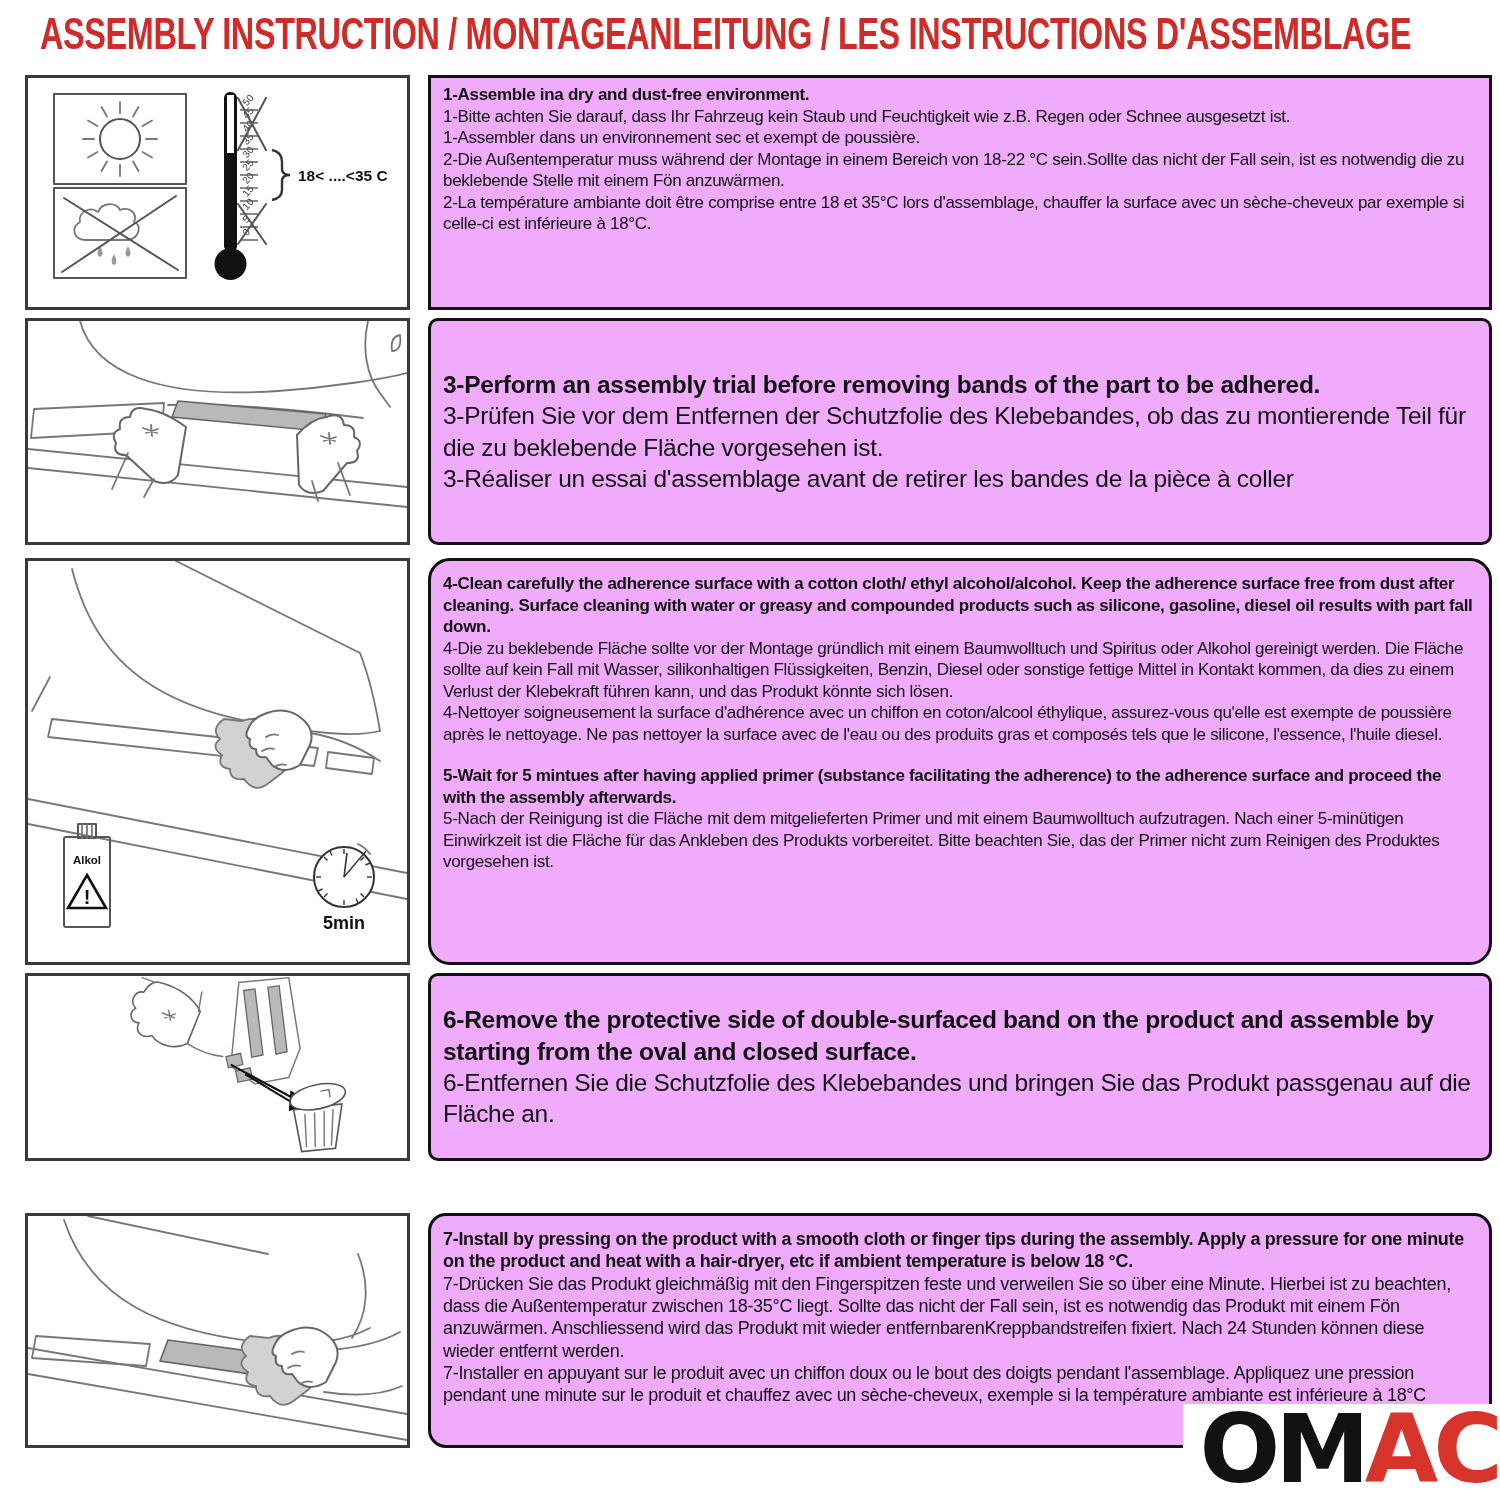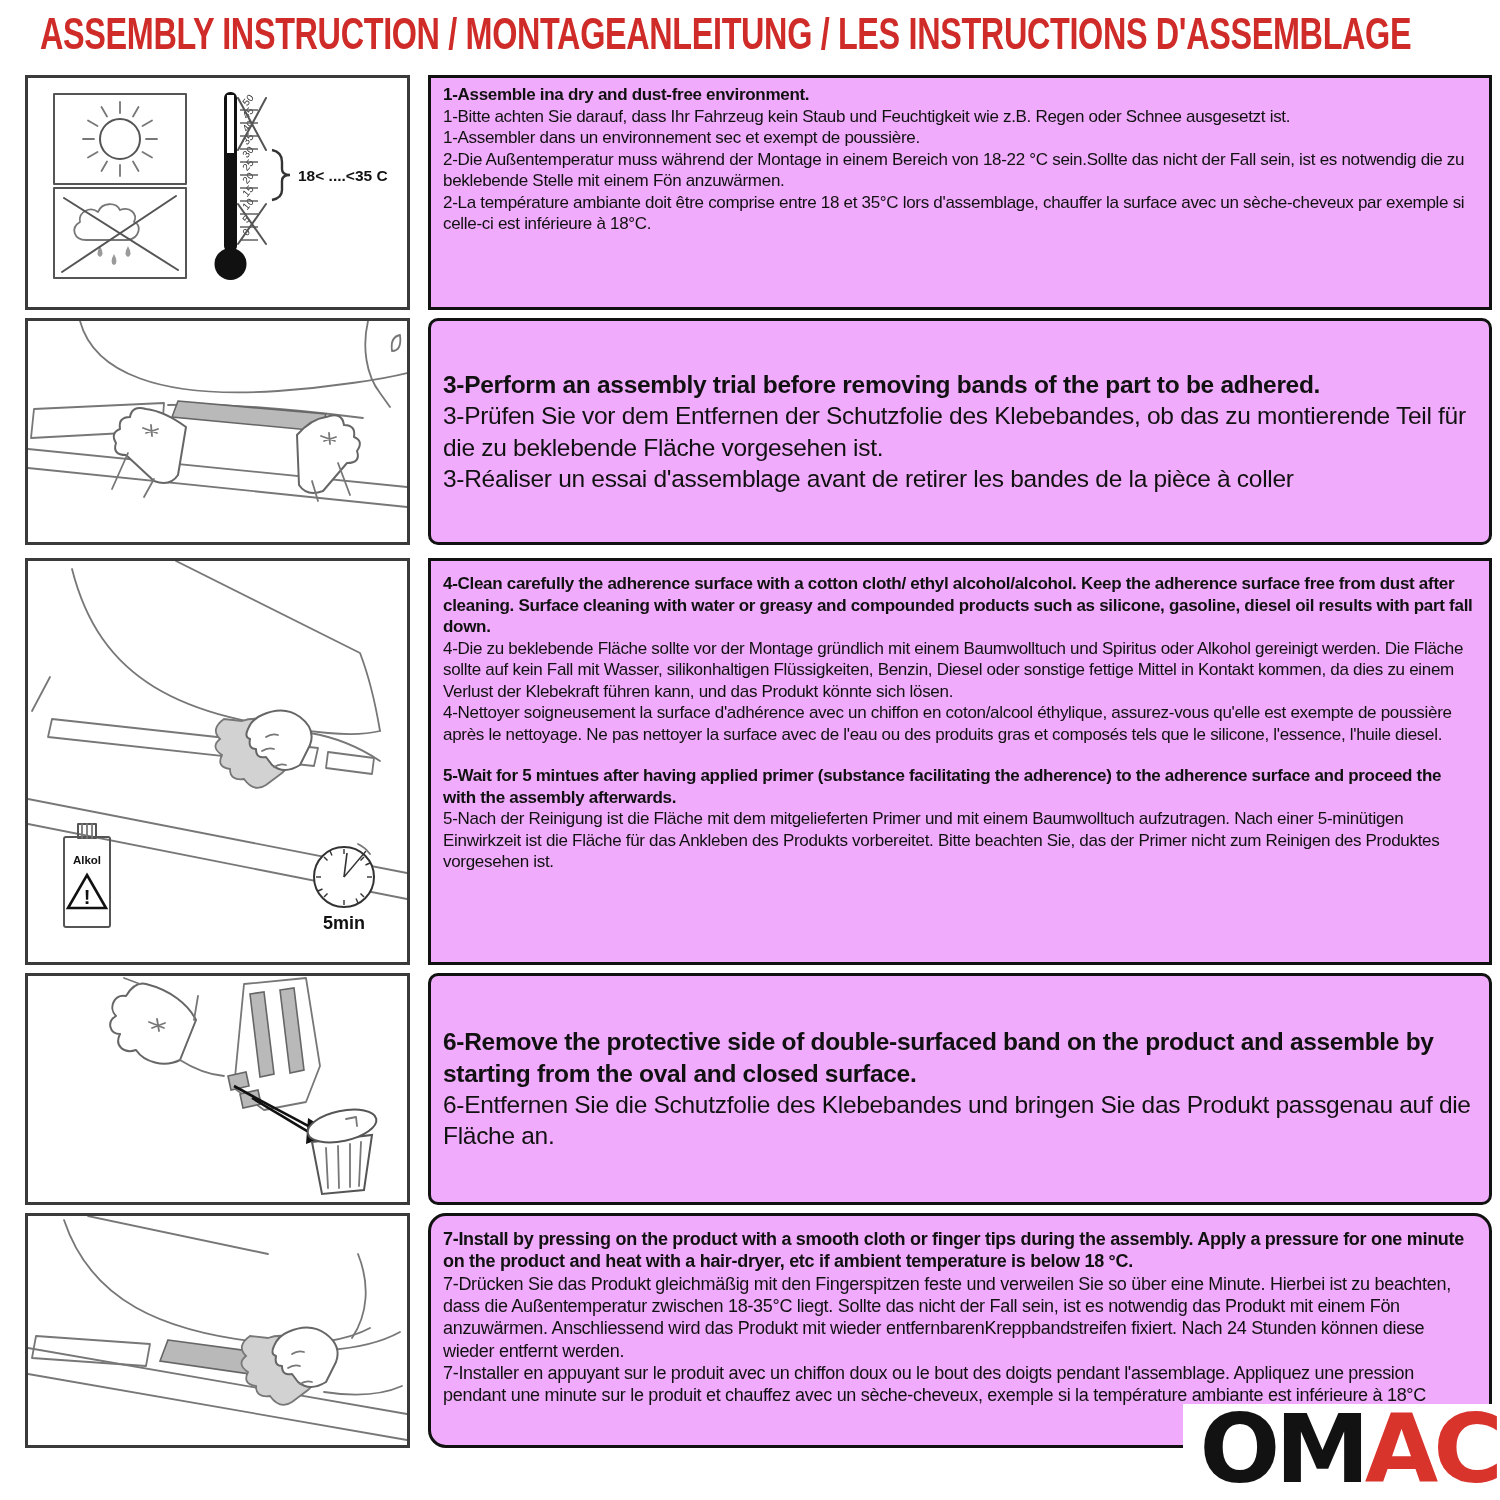--- a/index.html
+++ b/index.html
@@ -10,21 +10,21 @@
   .page-title{
     position:absolute;left:40px;top:8px;margin:0;
     font-size:45px;font-weight:700;color:#cf2b28;
     white-space:nowrap;letter-spacing:-0.5px;
     transform:scaleX(0.72);transform-origin:left top;
   }
   .row{position:absolute;left:25px;width:1467px;display:flex;}
   #row-1{top:75px;height:235px;}
   #row-2{top:318px;height:227px;}
   #row-3{top:558px;height:407px;}
-  #row-4{top:973px;height:232px;}
+  #row-4{top:973px;height:188px;}
   #row-5{top:1213px;height:235px;}
   .illus{
     width:385px;flex:0 0 385px;margin-right:18px;background:#fff;
     border:3px solid #3a3a3a;box-sizing:border-box;overflow:hidden;
   }
   .illus svg{display:block;width:100%;height:100%;}
   .txt{
     width:1064px;flex:0 0 1064px;background:#f0abfc;
     border:3px solid #111;box-sizing:border-box;
     padding:6px 12px 4px 12px;overflow:hidden;
@@ -228,21 +228,21 @@
             <line x1="342" y1="302" x2="337.5" y2="304"></line>
               <line x1="294.5" y1="328" x2="290" y2="330"></line>
           </g>
           <line x1="316" y1="316" x2="319" y2="292" stroke="#333" stroke-width="1.6"></line>
           <line x1="316" y1="316" x2="338" y2="290" stroke="#333" stroke-width="1.4"></line>
           <path d="M330,283 a32,32 0 0 1 12,10" class="ln-thin"></path>
           <text x="316" y="368" text-anchor="middle" class="svg-label" font-size="18">5min</text>
         </g>
       </svg>
     </div>
-    <div class="txt size-s" style="padding-top:12px;">
+    <div class="txt size-s" style="padding-top:12px;border-radius:22px;">
       <div class="paras">
           <div class="para bold">4-Clean carefully the adherence surface with a cotton cloth/ ethyl alcohol/alcohol. Keep the adherence surface free from dust after cleaning. Surface cleaning with water or greasy and compounded products such as silicone, gasoline, diesel oil results with part fall down.</div>
           <div class="para">4-Die zu beklebende Fläche sollte vor der Montage gründlich mit einem Baumwolltuch und Spiritus oder Alkohol gereinigt werden. Die Fläche sollte auf kein Fall mit Wasser, silikonhaltigen Flüssigkeiten, Benzin, Diesel oder sonstige fettige Mittel in Kontakt kommen, da dies zu einem Verlust der Klebekraft führen kann, und das Produkt könnte sich lösen.</div>
           <div class="para">4-Nettoyer soigneusement la surface d'adhérence avec un chiffon en coton/alcool éthylique, assurez-vous qu'elle est exempte de poussière après le nettoyage. Ne pas nettoyer la surface avec de l'eau ou des produits gras et composés tels que le silicone, l'essence, l'huile diesel.</div>
           <div class="para bold gap">5-Wait for 5 mintues after having applied primer (substance facilitating the adherence) to the adherence surface and proceed the with the assembly afterwards.</div>
           <div class="para">5-Nach der Reinigung ist die Fläche mit dem mitgelieferten Primer und mit einem Baumwolltuch aufzutragen. Nach einer 5-minütigen Einwirkzeit ist die Fläche für das Ankleben des Produkts vorbereitet. Bitte beachten Sie, das der Primer nicht zum Reinigen des Produktes vorgesehen ist.</div>
         </div>
     </div>
   </section>
 

